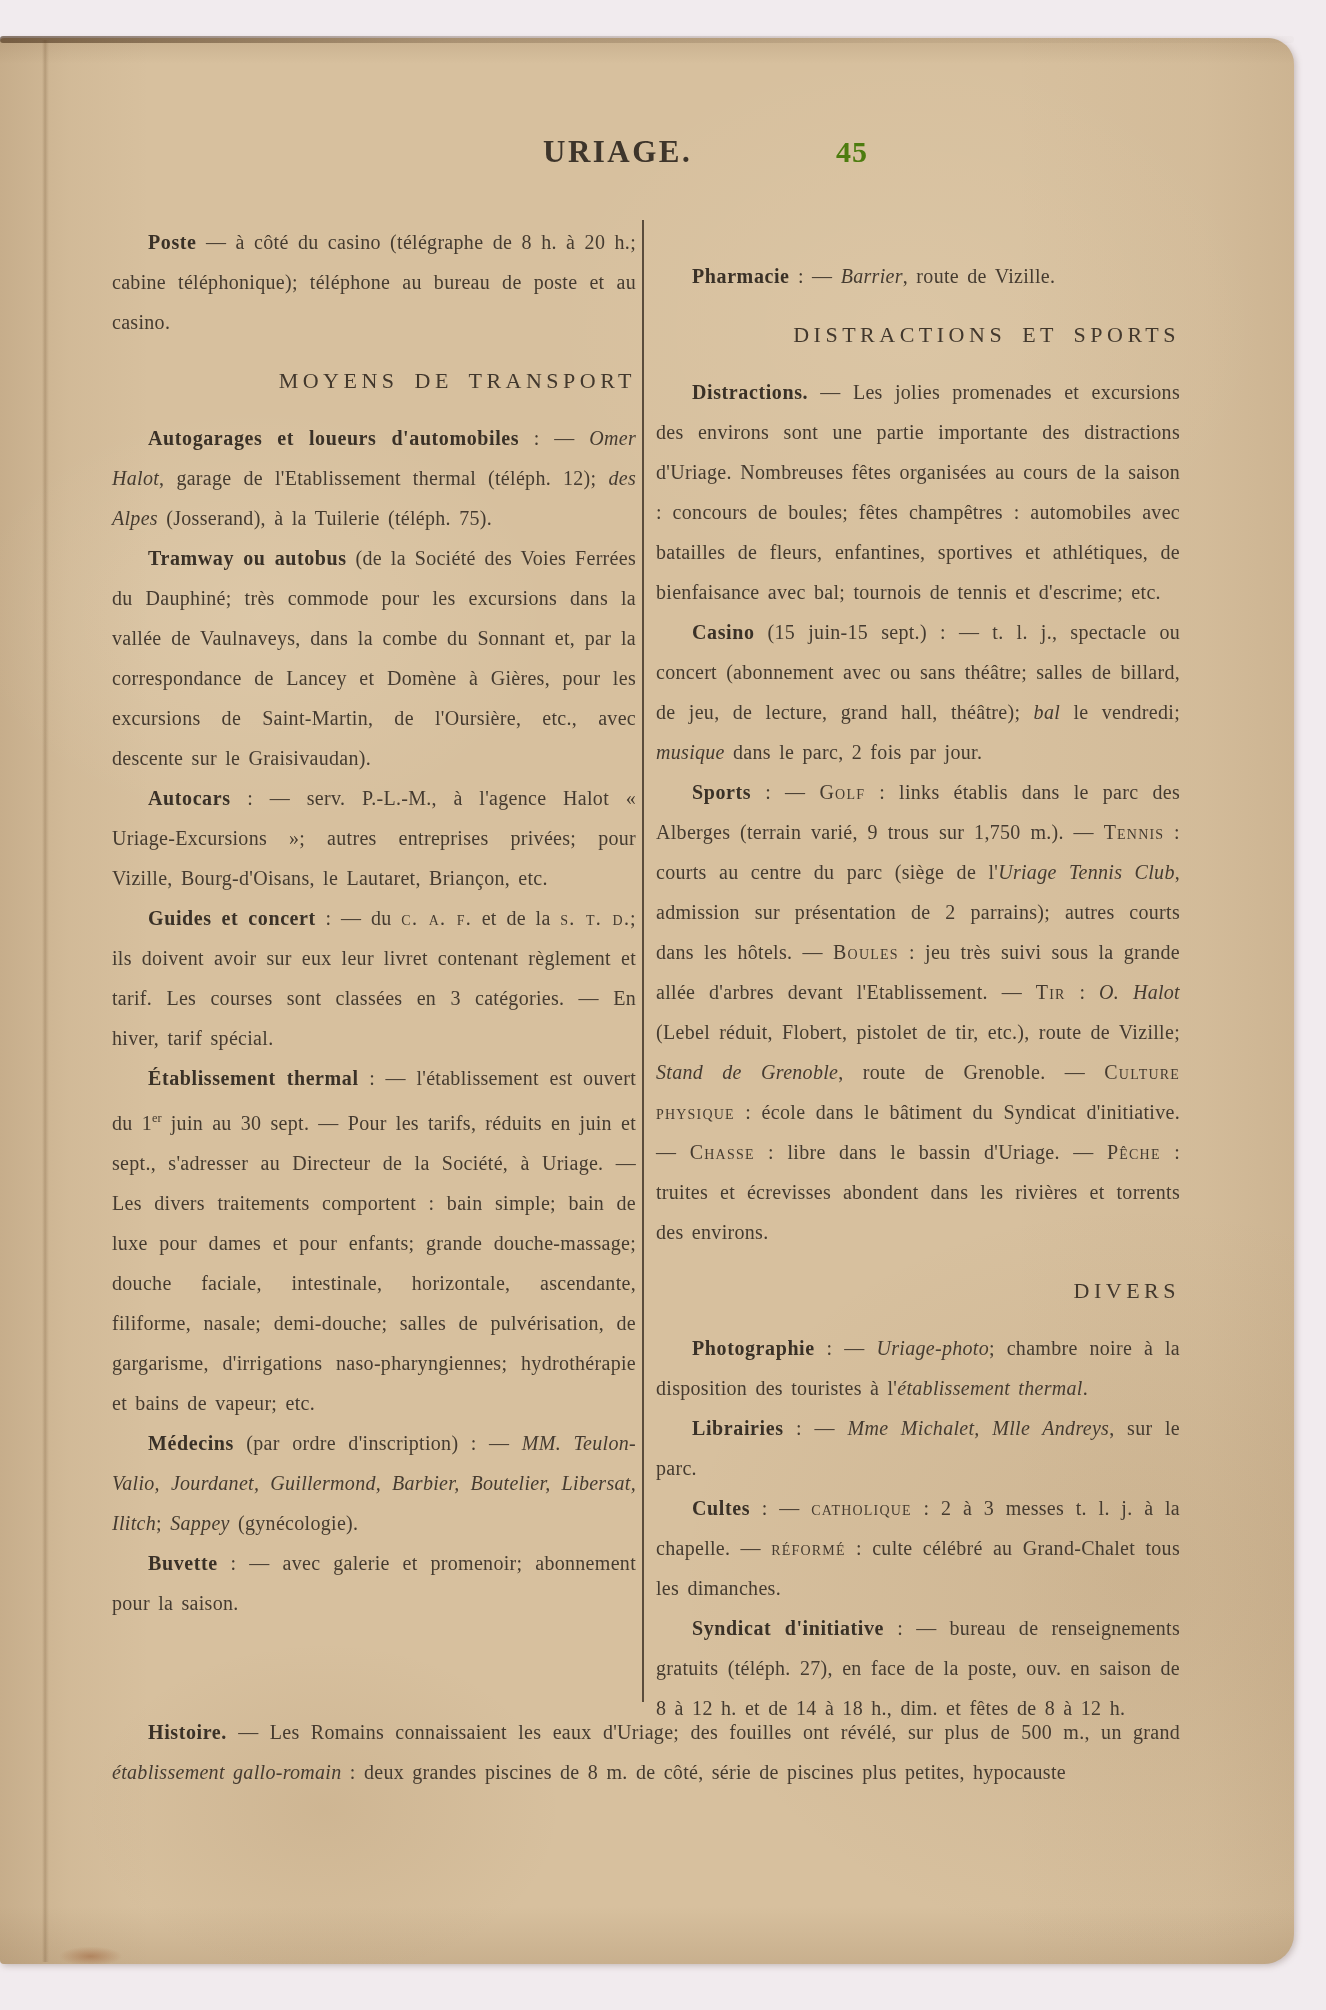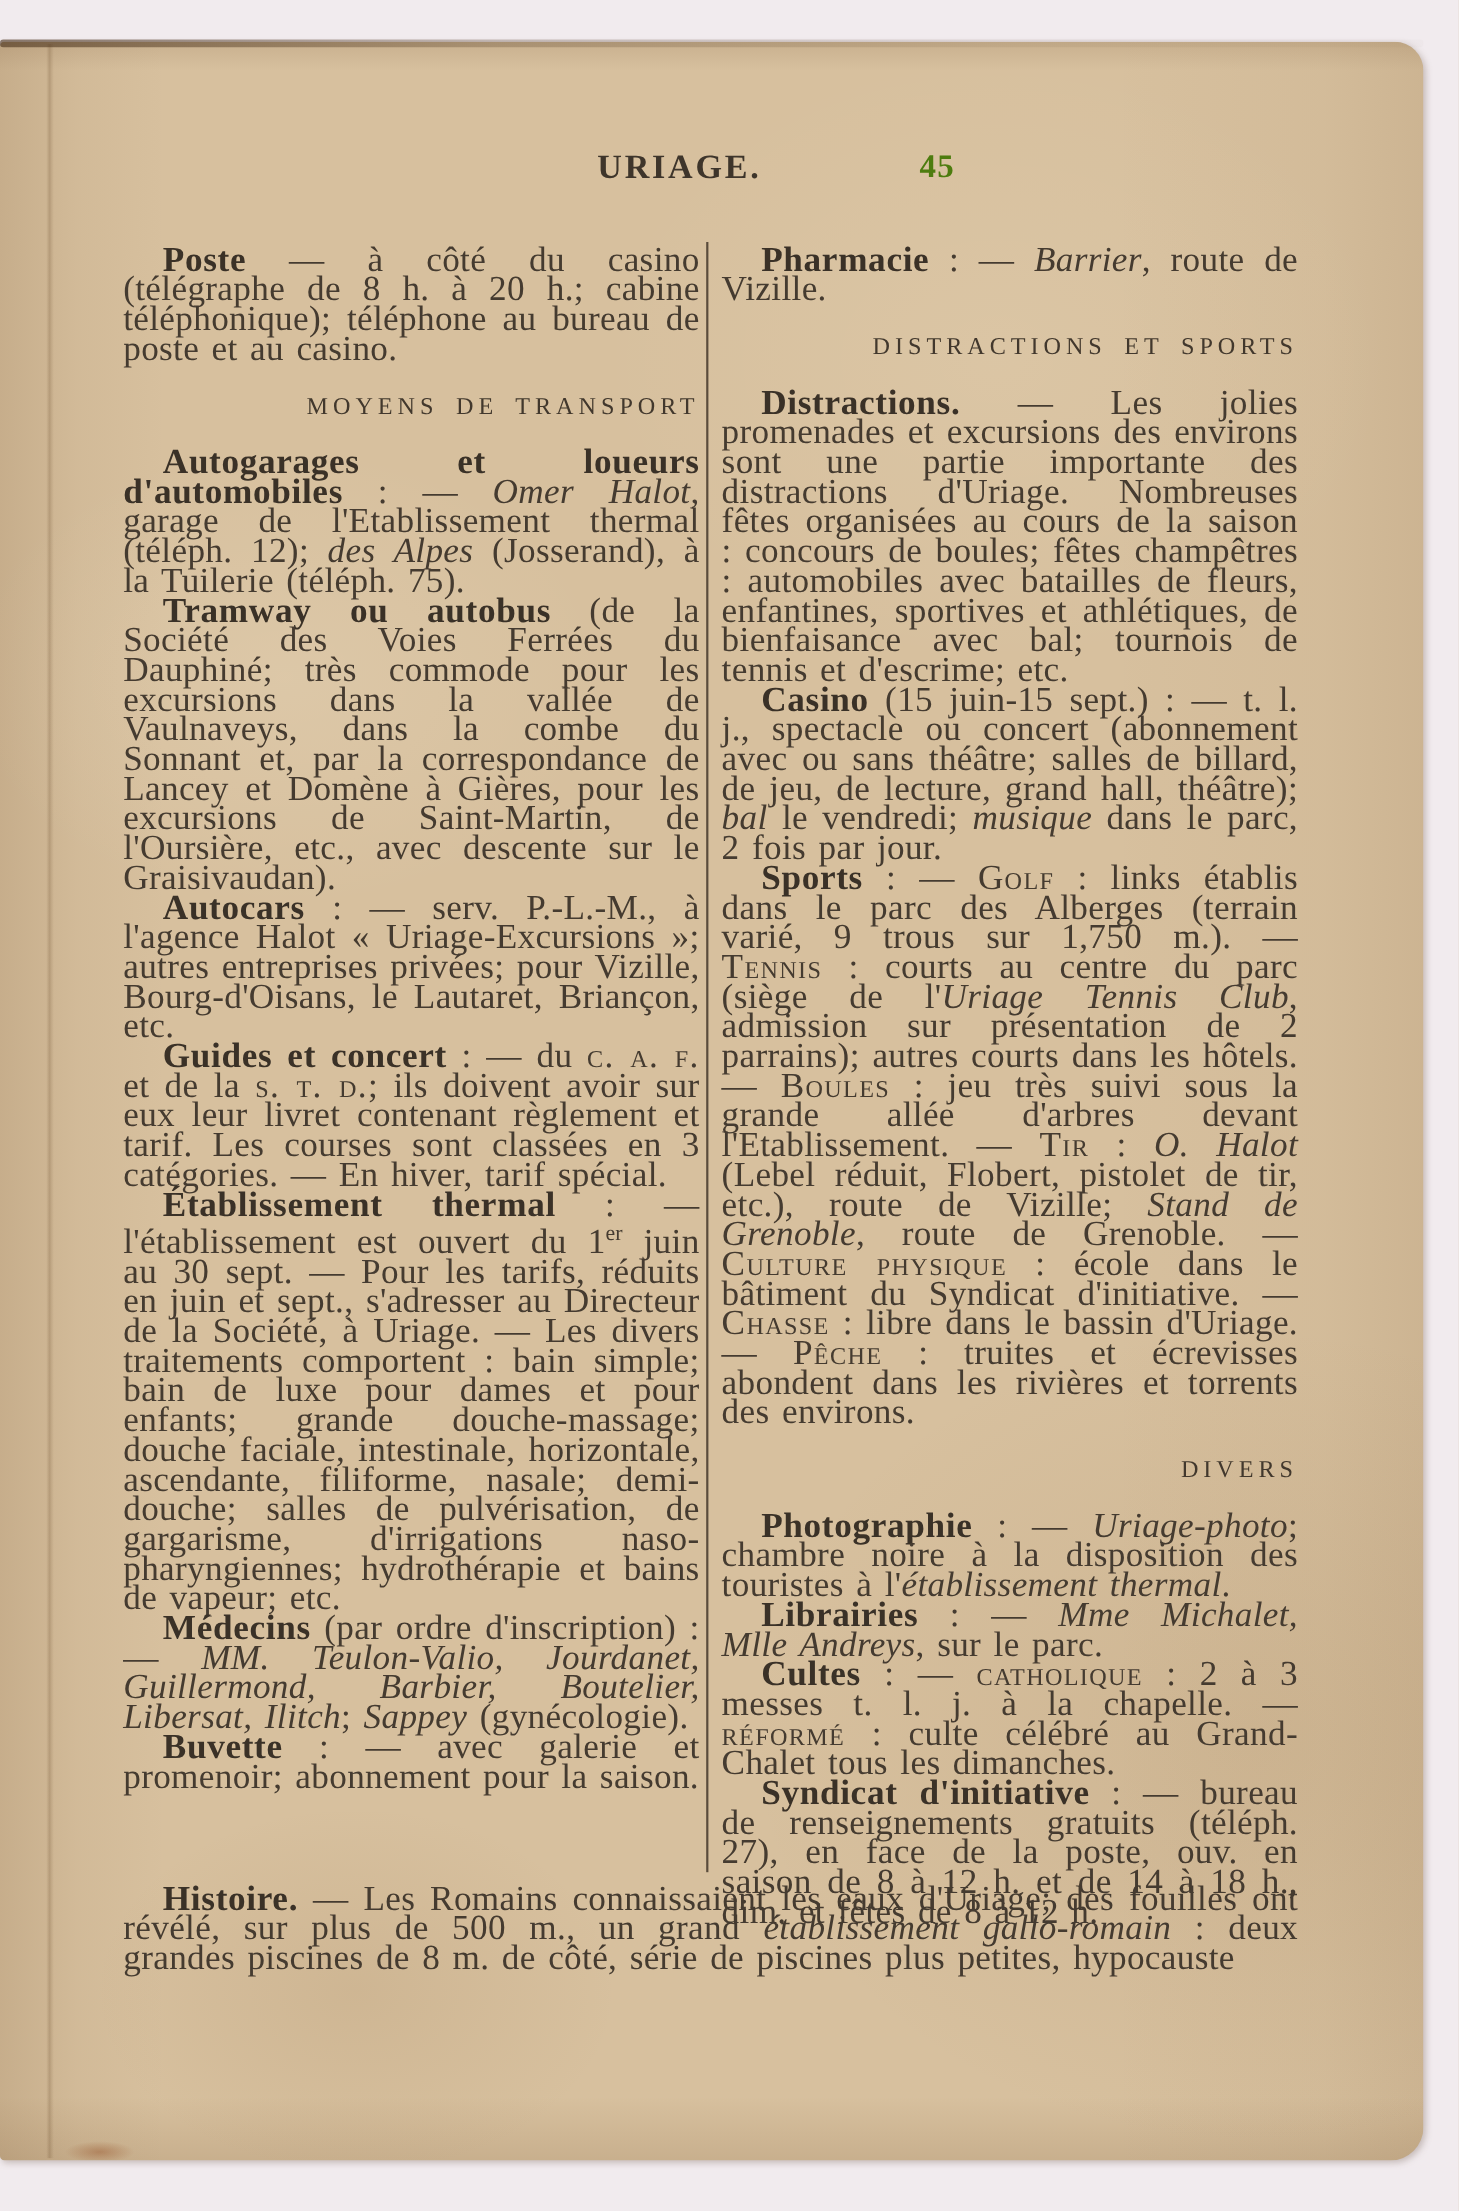--- a/index.html
+++ b/index.html
@@ -53,31 +53,31 @@
     letter-spacing: 1px;
     color: #4d7c0f;
   }
   .col {
     position: absolute;
     top: 222px;
     width: 524px;
     color: #453b30;
   }
   .col-left  { left: 112px; }
-  .col-right { left: 656px; }
+  .col-right { left: 656px; margin-top: 34px; }
   .column-divider {
     position: absolute;
     left: 642px; top: 220px;
     width: 2px; height: 1482px;
     background: rgba(62,50,38,0.82);
   }
   .para {
     margin: 0;
-    font-size: 32px;
-    line-height: 27px;
+    font-size: 20px;
+    line-height: 40px;
     text-align: justify;
     text-indent: 36px;
     word-spacing: 3px;
     letter-spacing: 0.3px;
   }
   .section-heading {
     margin: 26px 0 24px;
     font-size: 22px;
     font-weight: 400;
     text-align: right;

